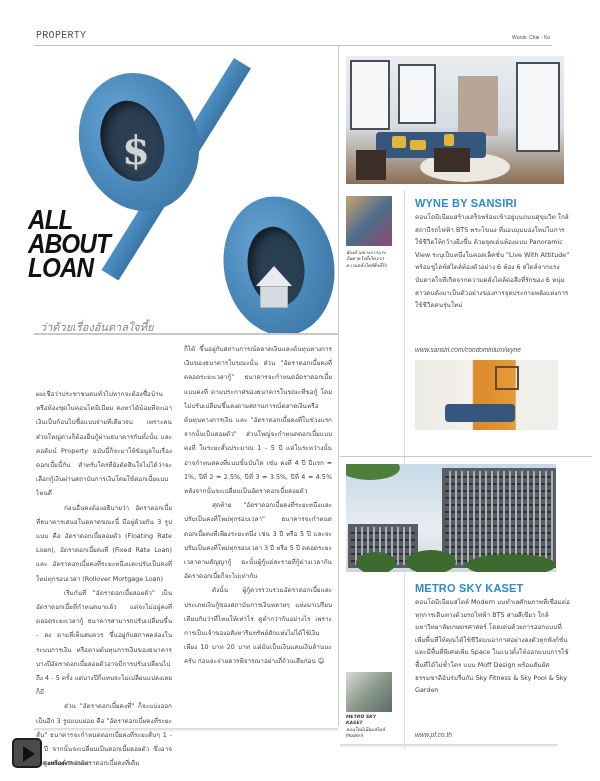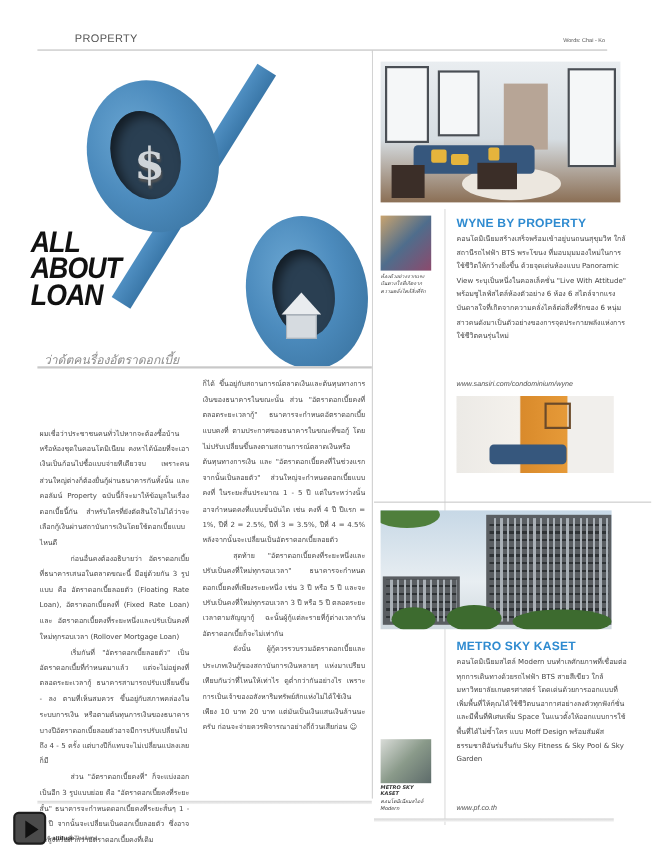--- a/index.html
+++ b/index.html
@@ -1,21 +1,21 @@
 <!DOCTYPE html>
 <html><head>
   <meta charset="utf-8">
   <style>
     * { box-sizing: border-box; margin: 0; padding: 0; }
     html, body { width: 600px; height: 781px; background: #ffffff; overflow: hidden; }
     body { position: relative; font-family: "DejaVu Sans", sans-serif; color: #333; }
 
     .guide-v { position: absolute; width: 1px; background: #cfcfcf; }
     .header { position: absolute; left: 34px; top: 30px; width: 518px; height: 16px; border-bottom: 1px solid #bdbdbd; }
-    .section-label { position: absolute; left: 2px; top: 0; font-family: Liberation Sans, sans-serif; font-size: 10px; color: #555; letter-spacing: 0.3px; margin-left: 32px; }
+    .section-label { position: absolute; left: 2px; top: 0; font-family: Liberation Mono, monospace; font-size: 10px; color: #555; letter-spacing: 0.3px; }
     .byline { position: absolute; right: 2px; top: 4px; font-family: "Liberation Sans", sans-serif; font-size: 5px; color: #555; }
 
     
     .hero { position: absolute; left: 34px; top: 48px; width: 304px; height: 285px; background: #fff; overflow: hidden; }
     .hero-rule { position: absolute; left: 34px; top: 333px; width: 304px; height: 2px; background: #c8c8c8; }
     .ring { position: absolute; border-radius: 50%; background: radial-gradient(ellipse at 40% 35%, #6aa6d2 0%, #4c8bbd 45%, #356d98 100%); }
     .ring-hole { position: absolute; border-radius: 50%; background: #2a3f52; box-shadow: inset 4px 6px 10px rgba(0,0,0,.55); }
     .slash { position: absolute; background: linear-gradient(90deg, #4f8fc2, #3a77a8); transform-origin: top left; }
     .dollar { position: absolute; font-family: "DejaVu Serif", serif; font-weight: bold; color: #cfd4d8; text-shadow: 1px 2px 2px #555; }
     .house { position: absolute; }
@@ -90,21 +90,21 @@
     <div class="house-roof"></div>
     <div class="house-body"></div>
   </div>
 </div>
 
 <div class="title-block">
   <div class="title-line">ALL</div>
   <div class="title-line">ABOUT</div>
   <div class="title-line">LOAN</div>
 </div>
-<div class="subtitle">ว่าด้ตคนรื่องอัตราดอกเบี้ย</div>
+<div class="subtitle">ว่าด้วยเรื่องอันดาลใจที้ย</div>
 <div class="hero-rule"></div>
 
 <div class="col" style="left:36px; top:342px; width:136px; height:390px; overflow:hidden;margin-top:45px;">
   <p>ผมเชื่อว่าประชาชนคนทั่วไปหากจะต้องซื้อบ้านหรือห้องชุดในคอนโดมิเนียม คงหาได้น้อยที่จะเอาเงินเป็นก้อนไปซื้อแบบจ่ายทีเดียวจบ เพราะคนส่วนใหญ่ต่างก็ต้องยื่นกู้ผ่านธนาคารกันทั้งนั้น และคอลัมน์ Property ฉบับนี้ก็จะมาให้ข้อมูลในเรื่องดอกเบี้ยนี้กัน สำหรับใครที่ยังตัดสินใจไม่ได้ว่าจะเลือกกู้เงินผ่านสถาบันการเงินโดยใช้ดอกเบี้ยแบบไหนดี</p>
   <p class="ind">ก่อนอื่นคงต้องอธิบายว่า อัตราดอกเบี้ยที่ธนาคารเสนอในตลาดขณะนี้ มีอยู่ด้วยกัน 3 รูปแบบ คือ อัตราดอกเบี้ยลอยตัว (Floating Rate Loan), อัตราดอกเบี้ยคงที่ (Fixed Rate Loan) และ อัตราดอกเบี้ยคงที่ระยะหนึ่งและปรับเป็นคงที่ใหม่ทุกรอบเวลา (Rollover Mortgage Loan)</p>
   <p class="ind">เริ่มกันที่ "อัตราดอกเบี้ยลอยตัว" เป็นอัตราดอกเบี้ยที่กำหนดมาแล้ว แต่จะไม่อยู่คงที่ตลอดระยะเวลากู้ ธนาคารสามารถปรับเปลี่ยนขึ้น - ลง ตามที่เห็นสมควร ขึ้นอยู่กับสภาพคล่องในระบบการเงิน หรือตามต้นทุนการเงินของธนาคาร บางปีอัตราดอกเบี้ยลอยตัวอาจมีการปรับเปลี่ยนไปถึง 4 - 5 ครั้ง แต่บางปีก็แทบจะไม่เปลี่ยนแปลงเลยก็มี</p>
   <p class="ind">ส่วน "อัตราดอกเบี้ยคงที่" ก็จะแบ่งออกเป็นอีก 3 รูปแบบย่อย คือ "อัตราดอกเบี้ยคงที่ระยะสั้น" ธนาคารจะกำหนดดอกเบี้ยคงที่ระยะสั้นๆ 1 - 5 ปี จากนั้นจะเปลี่ยนเป็นดอกเบี้ยลอยตัว ซึ่งอาจจะสูงหรือต่ำกว่าอัตราดอกเบี้ยคงที่เดิม</p>
 </div>
 <div class="col" style="left:184px; top:342px; width:148px; height:372px; overflow:hidden;">
   <p>ก็ได้ ขึ้นอยู่กับสถานการณ์ตลาดเงินและต้นทุนทางการเงินของธนาคารในขณะนั้น ส่วน "อัตราดอกเบี้ยคงที่ตลอดระยะเวลากู้" ธนาคารจะกำหนดอัตราดอกเบี้ยแบบคงที่ ตามประกาศของธนาคารในขณะที่ขอกู้ โดยไม่ปรับเปลี่ยนขึ้นลงตามสถานการณ์ตลาดเงินหรือต้นทุนทางการเงิน และ "อัตราดอกเบี้ยคงที่ในช่วงแรก จากนั้นเป็นลอยตัว" ส่วนใหญ่จะกำหนดดอกเบี้ยแบบคงที่ ในระยะสั้นประมาณ 1 - 5 ปี แต่ในระหว่างนั้นอาจกำหนดคงที่แบบขั้นบันได เช่น คงที่ 4 ปี ปีแรก = 1%, ปีที่ 2 = 2.5%, ปีที่ 3 = 3.5%, ปีที่ 4 = 4.5% หลังจากนั้นจะเปลี่ยนเป็นอัตราดอกเบี้ยลอยตัว</p>
@@ -122,21 +122,21 @@
   <div class="sofa" style="left:30px; top:76px; width:110px; height:26px;"></div>
   <div class="pillow" style="left:46px; top:80px; width:14px; height:12px;"></div>
   <div class="pillow" style="left:64px; top:84px; width:16px; height:10px;"></div>
   <div class="pillow" style="left:98px; top:78px; width:10px; height:12px;"></div>
   <div class="table" style="left:10px; top:94px; width:30px; height:30px;"></div>
   <div class="table" style="left:88px; top:92px; width:36px; height:24px;"></div>
 </div>
 <div class="rcol-img thumb1"></div>
 <div class="caption" style="left:346px; top:250px; width:48px;">ห้องตัวอย่างจากแรงบันดาลใจที่เกิดจากความคลั่งไคล้สิ่งที่รัก</div>
 
-<div class="heading-blue" style="left:415px; top:197px;">WYNE BY PROPERTY</div>
+<div class="heading-blue" style="left:415px; top:197px;">WYNE BY SANSIRI</div>
 <div class="rtext" style="left:415px; top:211px; width:156px;">คอนโดมิเนียมสร้างเสร็จพร้อมเข้าอยู่บนถนนสุขุมวิท ใกล้สถานีรถไฟฟ้า BTS พระโขนง ที่มอบมุมมองใหม่ในการใช้ชีวิตให้กว้างยิ่งขึ้น ด้วยจุดเด่นห้องแบบ Panoramic View ระบุเป็นหนึ่งในคอลเล็คชั่น "Live With Attitude" พร้อมชูไลฟ์สไตล์ห้องตัวอย่าง 6 ห้อง 6 สไตล์จากแรงบันดาลใจที่เกิดจากความคลั่งไคล้ต่อสิ่งที่รักของ 6 หนุ่มสาวคนดังมาเป็นตัวอย่างของการจุดประกายพลังแห่งการใช้ชีวิตคนรุ่นใหม่</div>
 <div class="url" style="left:415px; top:346px;">www.sansiri.com/condominium/wyne</div>
 
 <div class="rcol-img room2">
   <div class="sofa" style="left:30px; top:44px; width:70px; height:18px;"></div>
   <div style="position:absolute; left:80px; top:6px; width:24px; height:24px; border:2px solid #6b4a2a;"></div>
 </div>
 <div class="hr" style="left:340px; top:456px; width:252px;"></div>
 
 <div class="rcol-img bldg">

